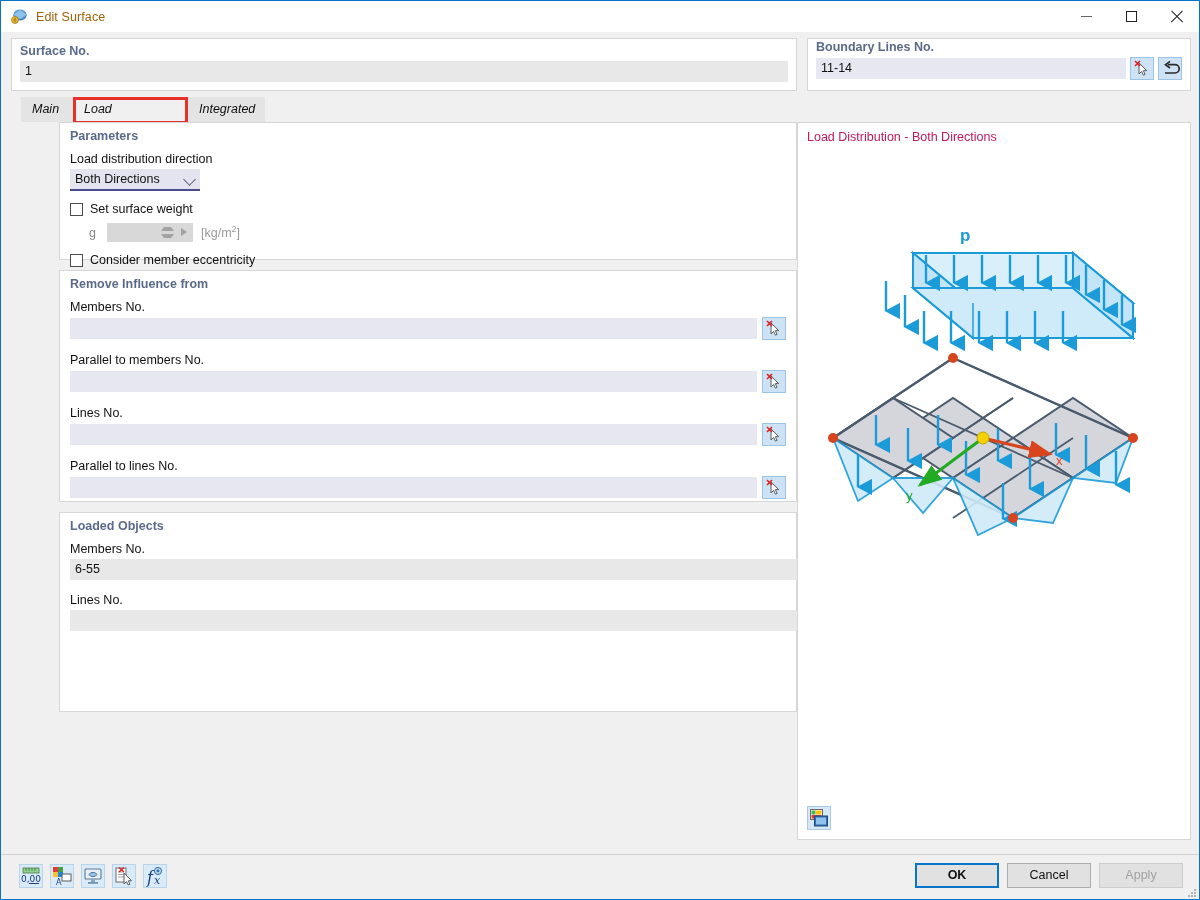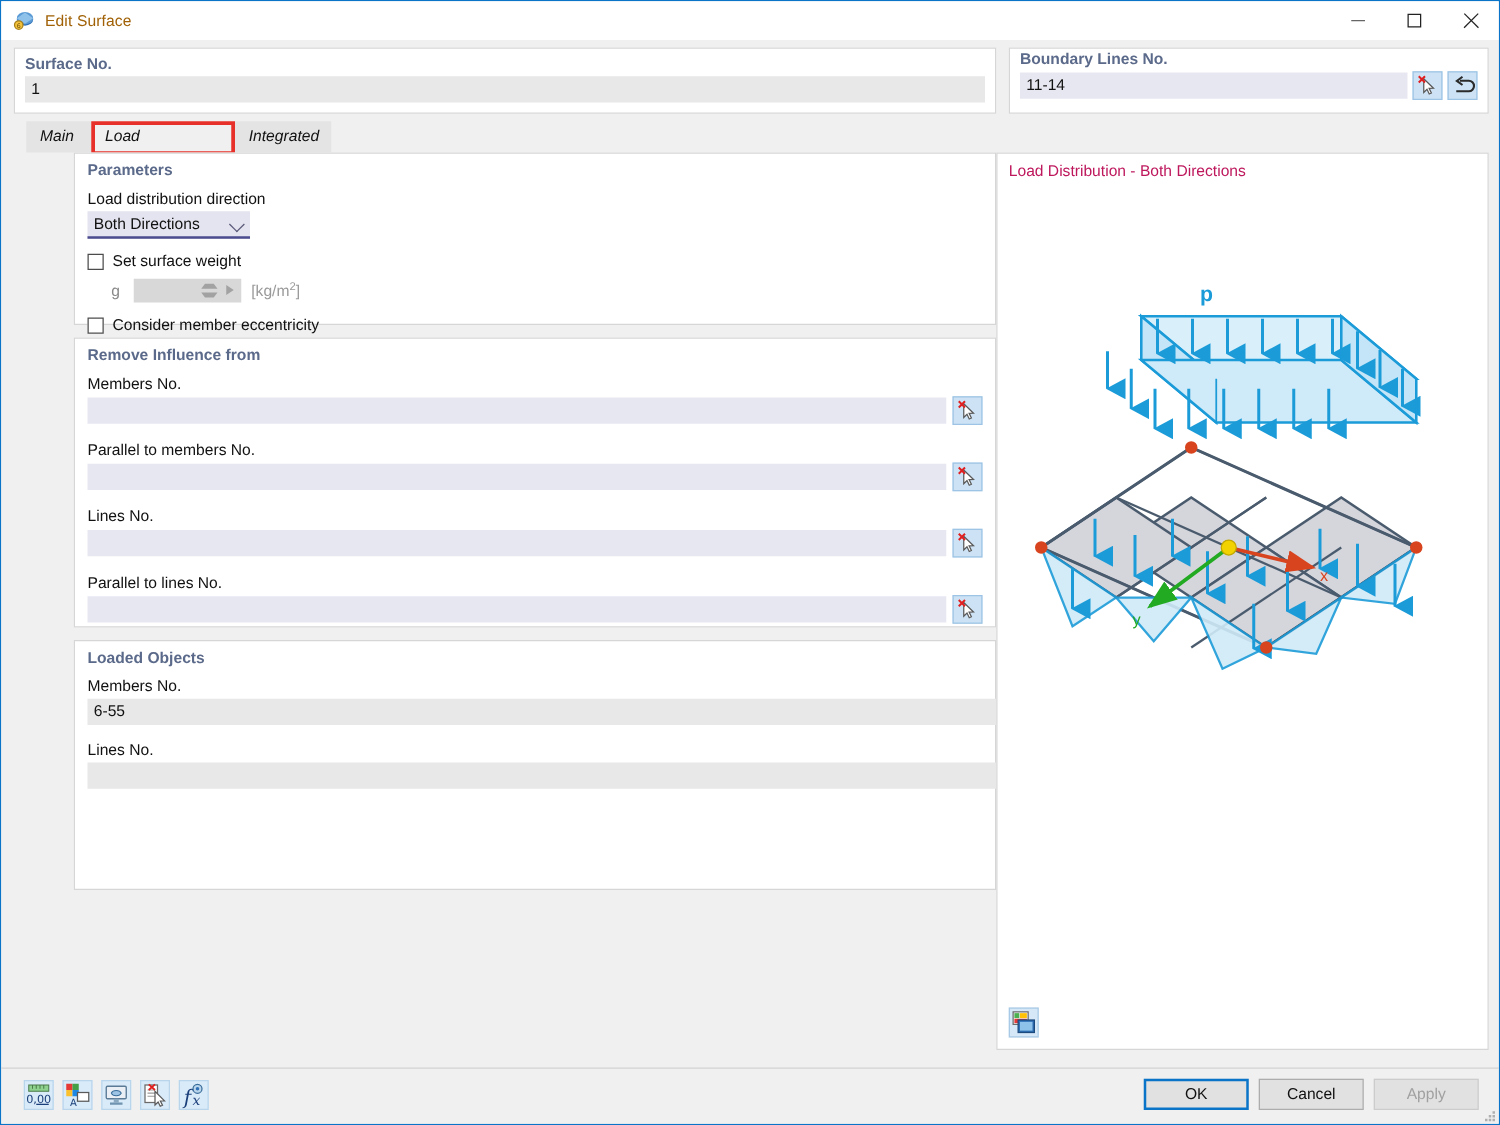--- a/index.html
+++ b/index.html
@@ -133,21 +133,21 @@
   }
   .tool-icons{position:absolute;left:18px;top:9px;display:flex;gap:7px;}
   .ticon{width:24px;height:24px;background:#d9eaf8;border:1px solid #b9d5ec;box-sizing:border-box;
          position:relative;cursor:pointer;}
   .btns{position:absolute;right:16px;top:8px;display:flex;gap:8px;}
   .btn{
     width:84px;height:25px;line-height:23px;text-align:center;font-size:12.5px;
     background:#e1e1e1;border:1px solid #adadad;box-sizing:border-box;cursor:pointer;color:#111;
     font-family:"Liberation Sans", sans-serif;
   }
-  .btn.default{background:#e1e1e1;border:2px solid #0a74c8;line-height:21px;}
+  .btn.default{background:#e1e1e1;border:2px solid #0a74c8;line-height:21px;font-weight:bold;}
   .btn.disabled{color:#a0a0a0;background:#e1e1e1;border:1px solid #cccccc;cursor:default;}
   .grip{position:absolute;right:3px;bottom:2px;width:10px;height:10px;}
   .grip i{position:absolute;width:2px;height:2px;background:#b0b0b0;}
 </style>
 </head>
 <body>
 
 <div class="window">
 
   <div class="titlebar">

